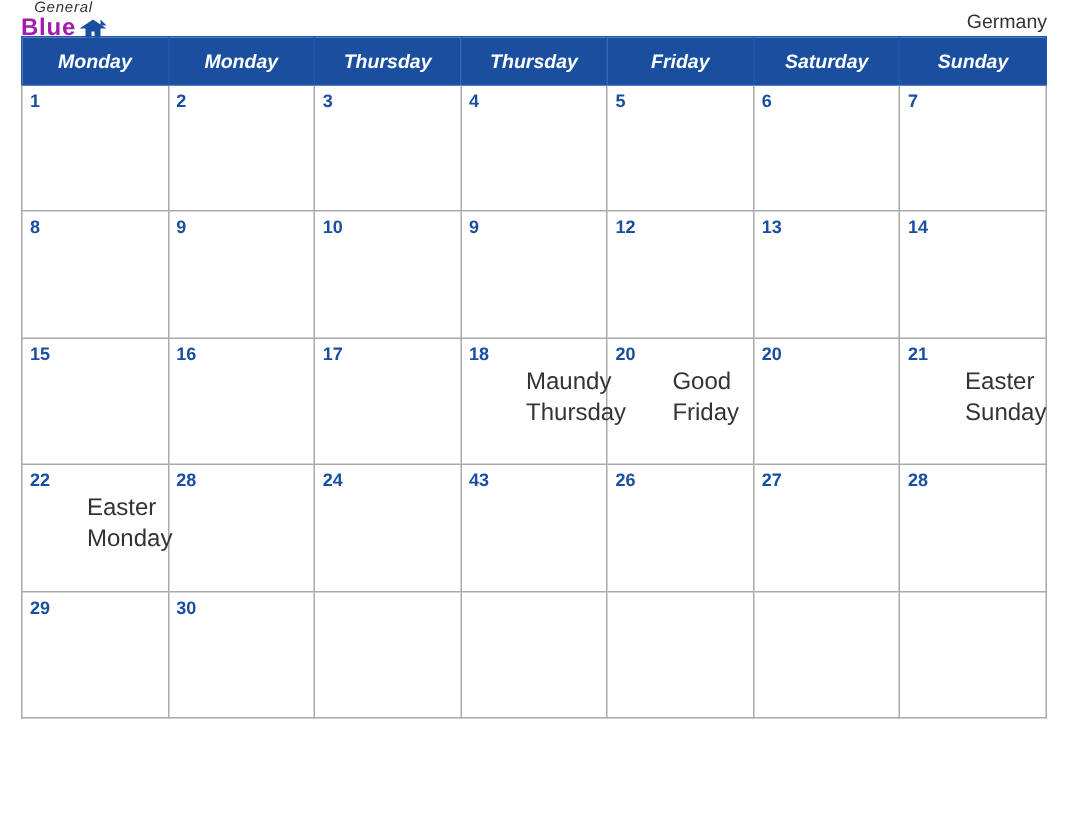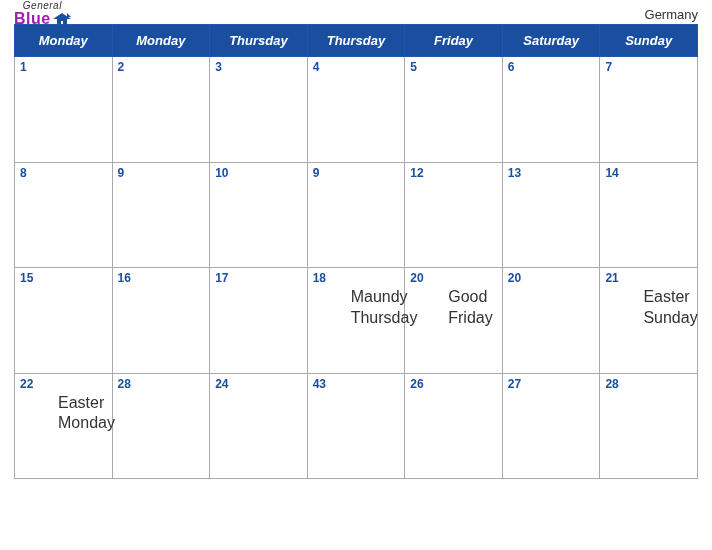--- a/index.html
+++ b/index.html
@@ -225,15 +225,28 @@
           <td>
             <span class="day-num">26</span>
           </td>
           <td>
             <span class="day-num">27</span>
           </td>
           <td>
             <span class="day-num">28</span>
           </td>
         </tr>
+        <tr>
+          <td>
+            <span class="day-num">29</span>
+          </td>
+          <td>
+            <span class="day-num">30</span>
+          </td>
+          <td class="empty-cell"></td>
+          <td class="empty-cell"></td>
+          <td class="empty-cell"></td>
+          <td class="empty-cell"></td>
+          <td class="empty-cell"></td>
+        </tr>
       </tbody>
   </table>
 </div>
 
 </body></html>

